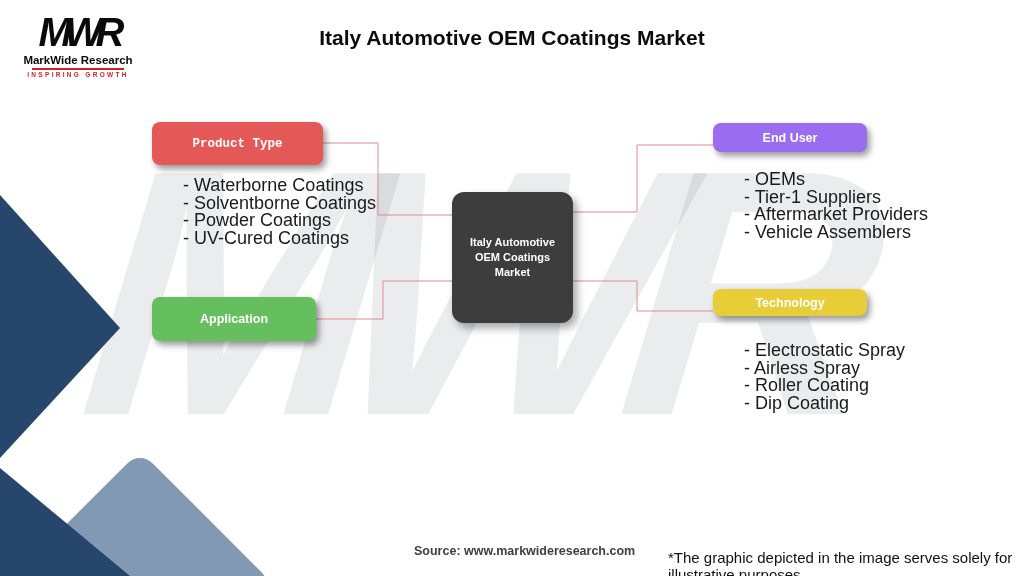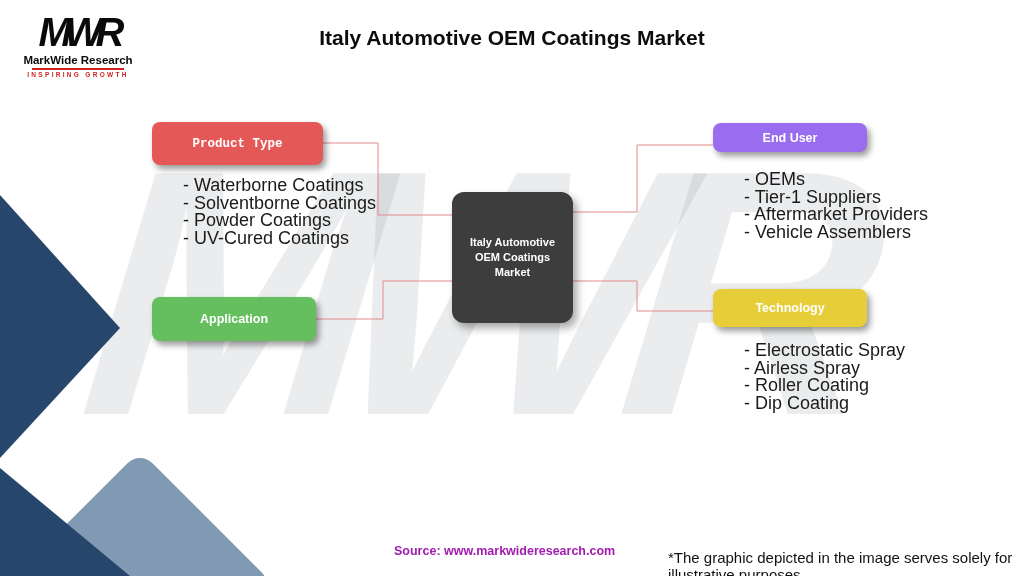--- a/index.html
+++ b/index.html
@@ -28,38 +28,38 @@
   .title{position:absolute;left:0;right:0;top:26px;margin:0;text-align:center;
     font-size:21px;font-weight:700;color:#0c0c0c;}
 
   
   .node-header{position:absolute;display:flex;align-items:center;justify-content:center;
     color:#ffffff;font-weight:700;font-size:12.5px;border-radius:8px;
     box-shadow:3px 4px 6px rgba(0,0,0,0.40);}
   .pos-product{left:152px;top:122px;width:171px;height:43px;font-family:Liberation Mono, monospace;}
   .pos-enduser{left:713px;top:123px;width:154px;height:29px;}
   .pos-application{left:152px;top:297px;width:164px;height:44px;}
-  .pos-technology{left:713px;top:289px;width:154px;height:38px;}
+  .pos-technology{left:713px;top:289px;width:154px;height:27px;}
 
   
   .node-items{position:absolute;font-size:18px;color:#1a1a1a;line-height:17.5px;}
   .items-product{left:183px;top:177px;}
   .items-enduser{left:744px;top:171px;}
   .items-application{left:183px;top:358px;}
   .items-technology{left:744px;top:342px;}
 
   
   .center-node{position:absolute;left:452px;top:192px;width:121px;height:131px;
     background:#3d3d3d;border-radius:12px;color:#ffffff;font-weight:700;font-size:11px;
     display:flex;align-items:center;justify-content:center;text-align:center;
     padding:0 13px;box-sizing:border-box;line-height:1.35;
     box-shadow:4px 5px 8px rgba(0,0,0,0.35);}
 
   
-  .source{position:absolute;left:394px;top:544px;font-size:12.5px;font-weight:700;color:#a21caf;}
+  .source{position:absolute;left:414px;top:544px;font-size:12.5px;font-weight:700;color:#404040;}
   .disclaimer{position:absolute;left:668px;top:549px;font-size:15px;font-weight:400;color:#111111;}
 </style>
 </head>
 <body>
 
 <div class="canvas">
 
   <div class="watermark">MWR</div>
 
   <svg class="deco" viewBox="0 0 1024 576">

